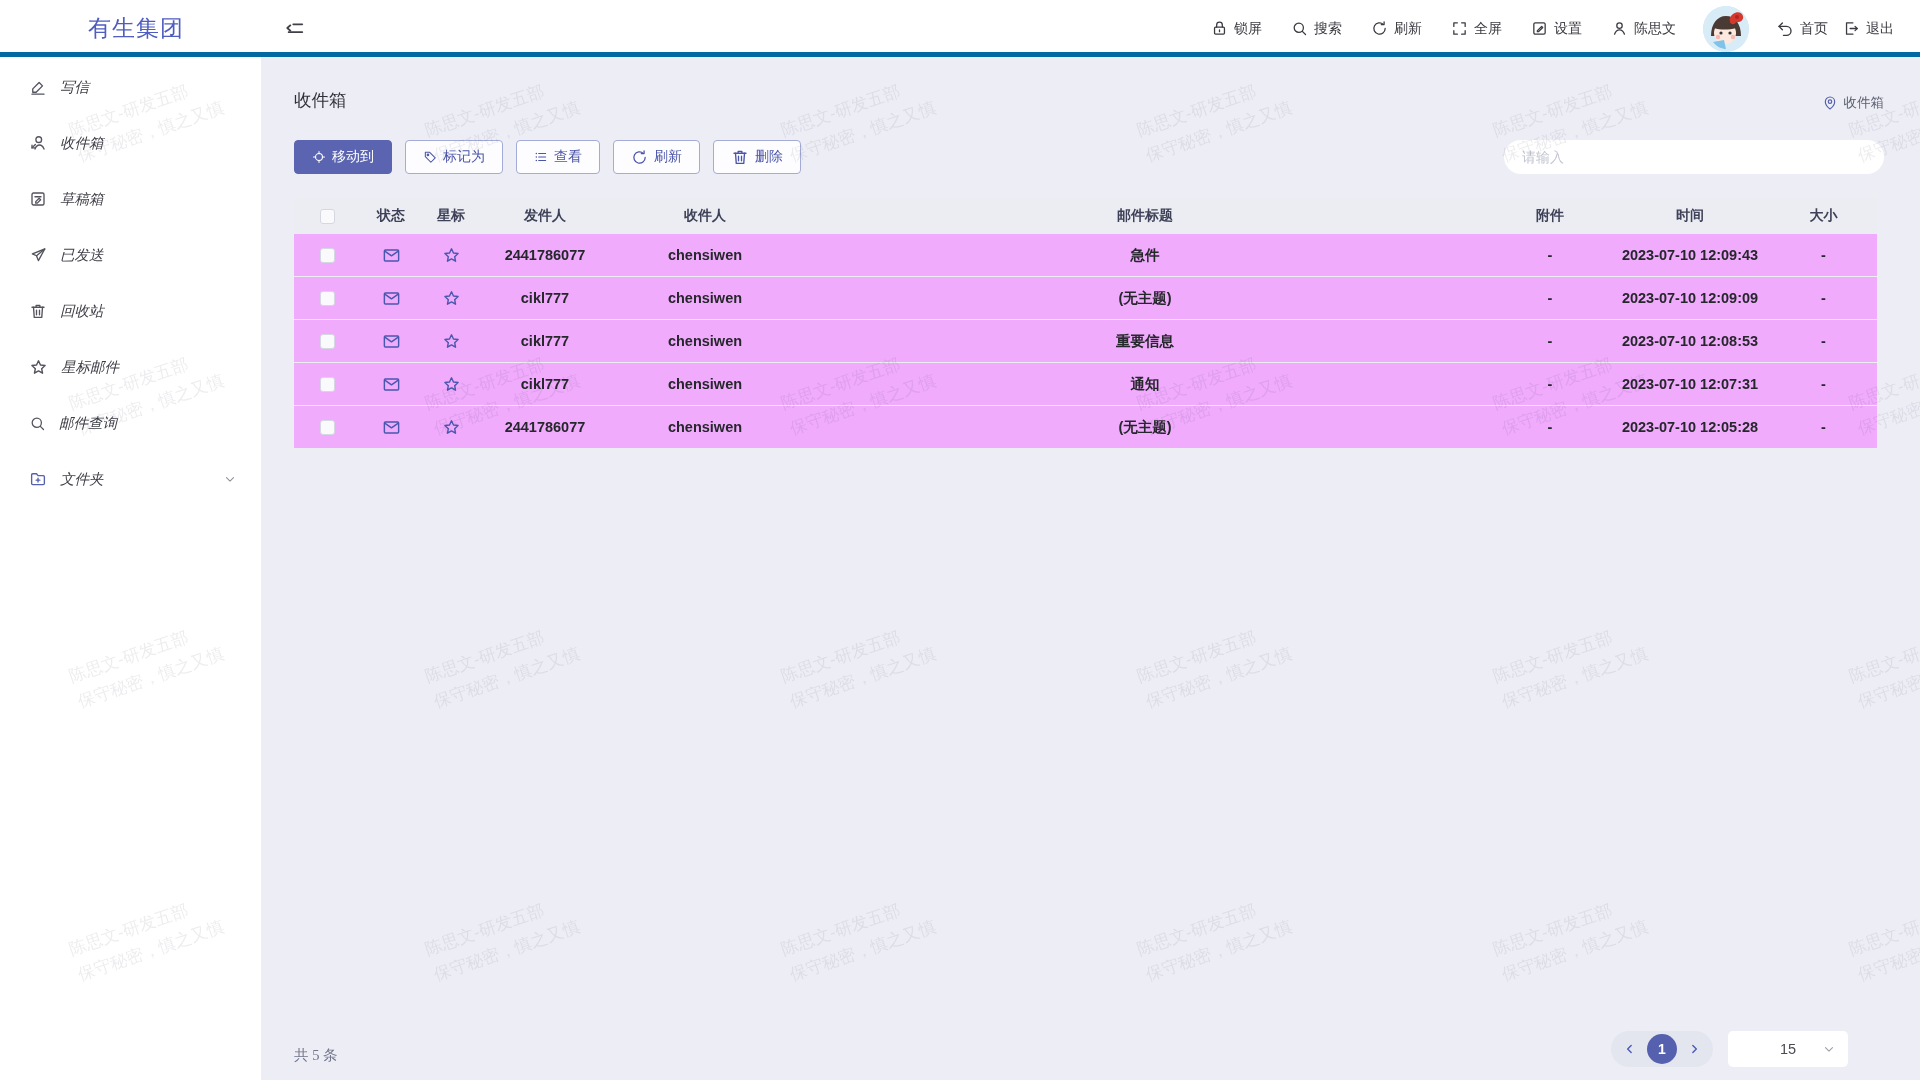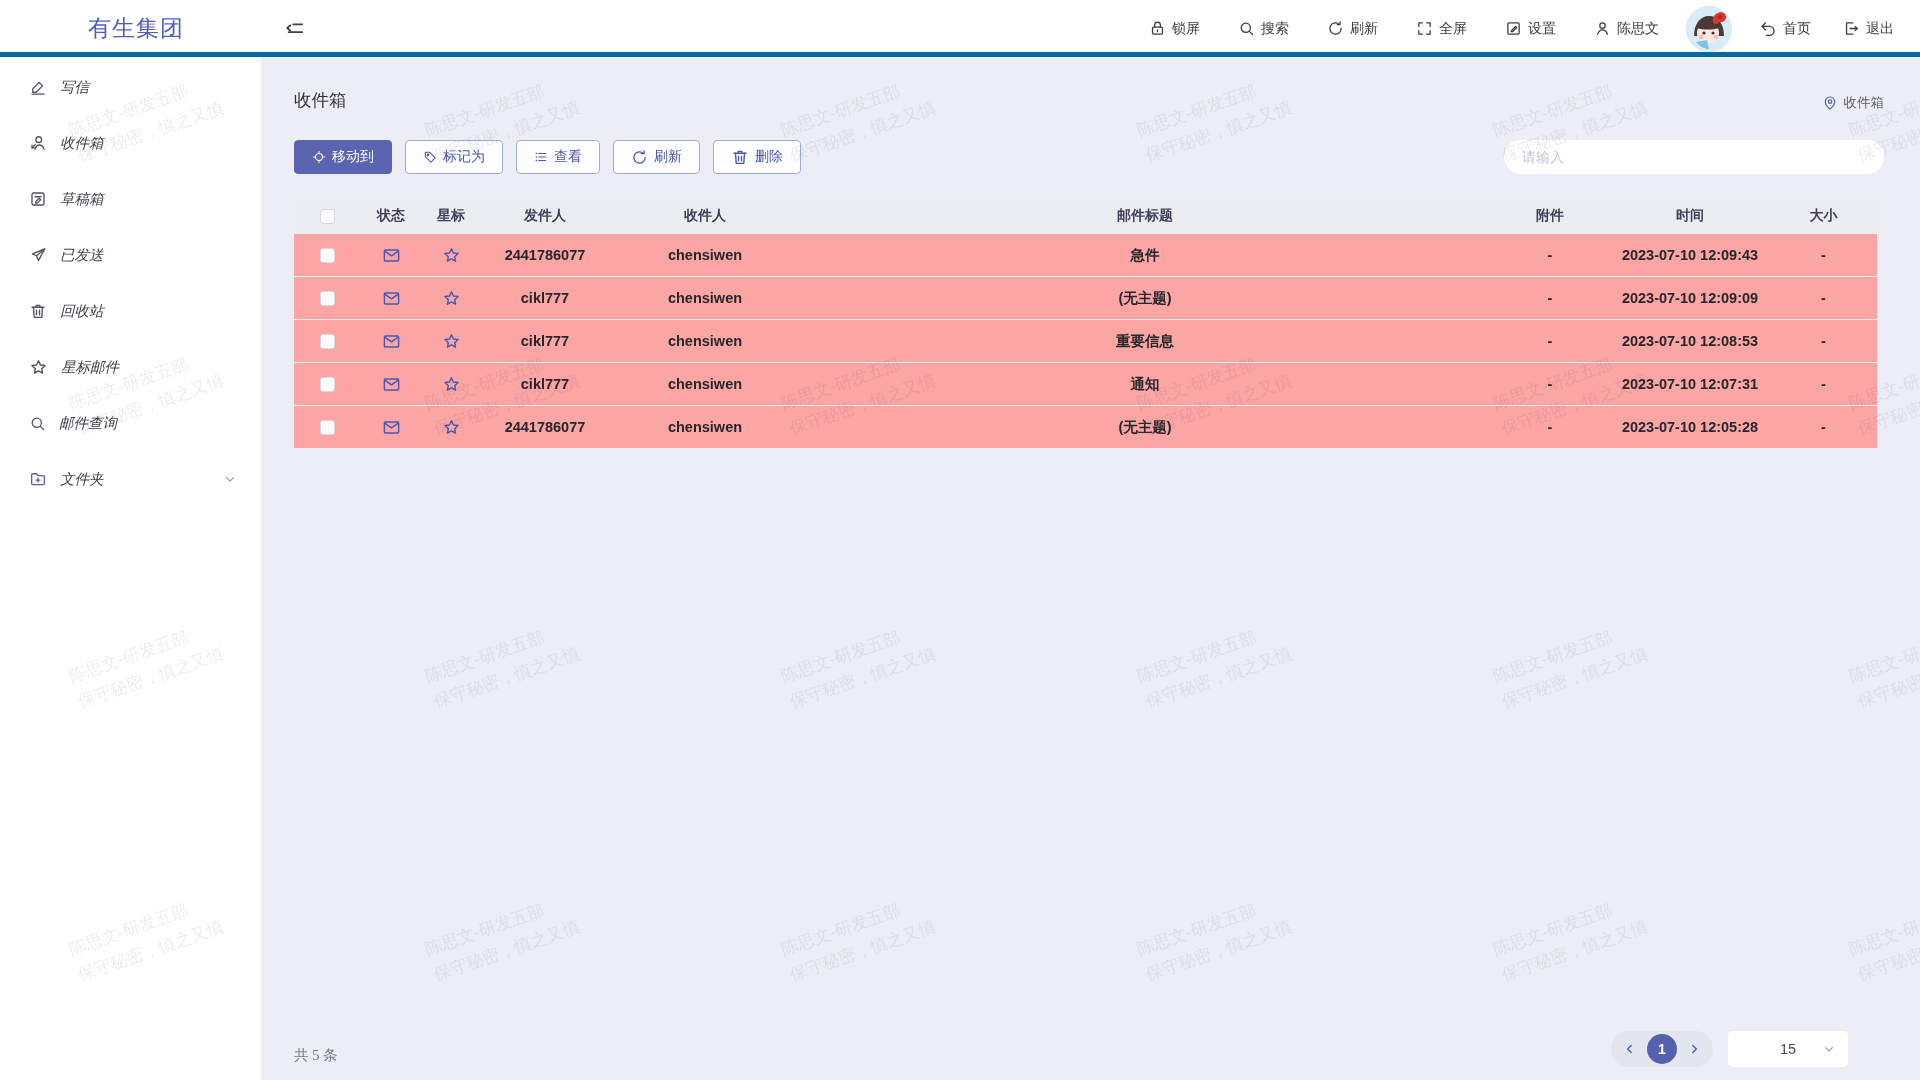--- a/index.html
+++ b/index.html
@@ -38,21 +38,21 @@
        border:1px solid #a3abd6;background:#fdfdff;color:#4b55a8;cursor:pointer;}
   .btn.primary{background:#5a64b0;border-color:#5a64b0;color:#fff;}
   .search{position:absolute;right:36px;top:83px;width:380px;height:34px;border-radius:17px;border:none;background:#fff;
           padding:0 18px;font-size:14px;color:#333;outline:none;font-family:inherit;}
   .search::placeholder{color:#c3c6d2;}
 
   
   .table{position:absolute;left:33px;top:141px;width:1583px;}
   .trow,.thead{display:grid;grid-template-columns:66px 62px 58px 130px 190px 690px 120px 160px 107px;align-items:center;}
   .thead{height:36px;background:var(--thead-bg);font-size:14px;font-weight:700;color:#3e4157;}
-  .trow{height:43px;background:#fca5a5;border-bottom:1px solid #ececf1;font-size:14.5px;font-weight:700;color:var(--txt-bold);}
+  .trow{height:43px;background:#f0abfc;border-bottom:1px solid #ececf1;font-size:14.5px;font-weight:700;color:var(--txt-bold);}
   .cell{text-align:center;overflow:hidden;white-space:nowrap;}
   .checkbox{display:inline-block;width:15px;height:15px;border:1px solid #d6d8e1;border-radius:3px;background:#fafafc;vertical-align:middle;cursor:pointer;}
   .icx{display:inline-flex;vertical-align:middle;color:var(--icon-indigo);cursor:pointer;}
 
   
   .total{position:absolute;left:33px;bottom:15px;font-size:14.5px;color:var(--muted);font-family:Liberation Serif, serif;}
   .pager{position:absolute;right:207px;bottom:13px;height:36px;background:#e4e6ef;border-radius:18px;
          display:flex;align-items:center;padding:0 8px;gap:6px;}
   .pbtn{width:22px;height:22px;display:flex;align-items:center;justify-content:center;color:#4a5ab9;cursor:pointer;}
   .pnum{width:30px;height:30px;border-radius:50%;background:var(--primary);color:#fff;font-size:14px;font-weight:700;
@@ -71,21 +71,21 @@
 <div class="hdr">
   <div class="logo">有生集团</div>
   <span class="fold">
       <svg width="22" height="22" viewBox="0 0 24 24" fill="none" stroke="currentColor" stroke-width="1.8" stroke-linecap="round" stroke-linejoin="round">
         <path d="m7 9-3.5 3L7 15"></path>
         <path d="M10 8h10"></path>
         <path d="M5 16.5h15"></path>
       </svg>
     </span>
   <div class="hdr-right">
-    <div id="hdr-left-actions" style="display:flex;align-items:center;gap:38px;">
+    <div id="hdr-left-actions" style="display:flex;align-items:center;gap:29px;">
         <div class="hact">
           <span>
             <svg width="17" height="17" viewBox="0 0 24 24" fill="none" stroke="currentColor" stroke-width="1.8" stroke-linecap="round" stroke-linejoin="round">
               <rect x="5" y="10" width="14" height="10" rx="1.5"></rect>
               <path d="M8 10V7a4 4 0 0 1 8 0v3"></path>
               <path d="M12 14v2.5"></path>
             </svg>
           </span>
           <span>锁屏</span>
         </div>
@@ -145,21 +145,21 @@
         <path d="M11 22c2-7 6-10 11-10s9 3 11 10c-7 2-16 2-22 0z" fill="#4a3a34"></path>
         <circle cx="18" cy="27" r="1.6" fill="#333"></circle>
           <circle cx="27" cy="27" r="1.6" fill="#333"></circle>
         <circle cx="15" cy="31" r="2.2" fill="#f6b8b0"></circle>
           <circle cx="30" cy="31" r="2.2" fill="#f6b8b0"></circle>
         <path d="M30 8c4-3 9-2 10 2 1 4-3 7-7 6-1 3-5 3-6 0-1-3 0-6 3-8z" fill="#d6382e"></path>
         <circle cx="34" cy="11" r="2" fill="#b02520"></circle>
         <path d="M10 36c4 5 9 7 13 7l-2-9z" fill="#7fc3ea"></path>
       </svg>
     </div>
-    <div id="hdr-right-actions" style="display:flex;align-items:flex-end;gap:32px;">
+    <div id="hdr-right-actions" style="display:flex;align-items:flex-end;gap:15px;">
         <div class="hact">
           <span>
             <svg width="18" height="18" viewBox="0 0 24 24" fill="none" stroke="currentColor" stroke-width="1.8" stroke-linecap="round" stroke-linejoin="round">
               <path d="M8.5 13 4 8.5 8.5 4"></path>
               <path d="M4 8.5h10a6 6 0 0 1 0 12h-4"></path>
             </svg>
           </span>
           <span>首页</span>
         </div>
         <div class="hact">

